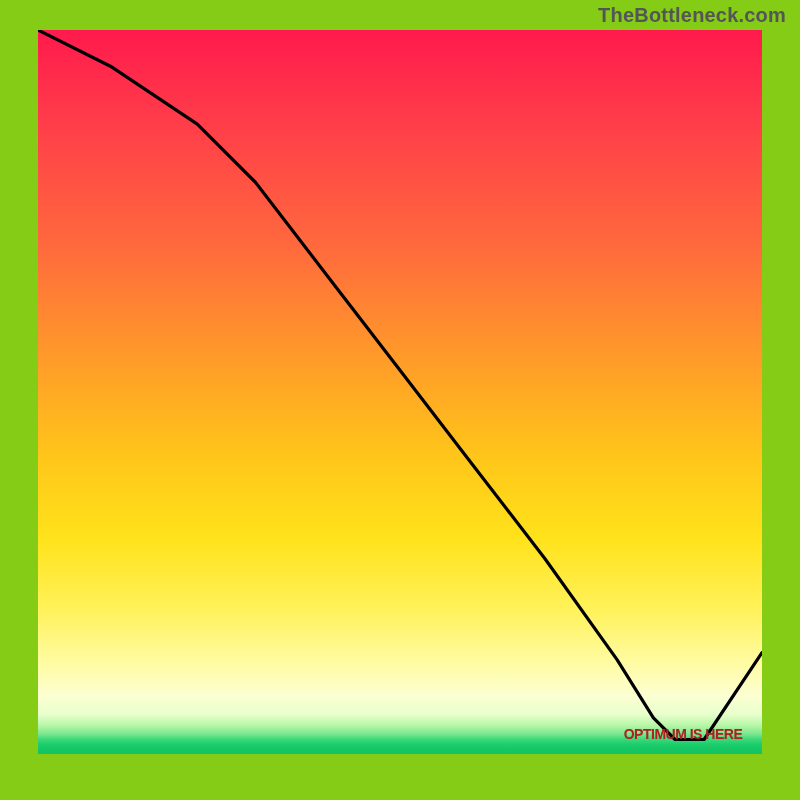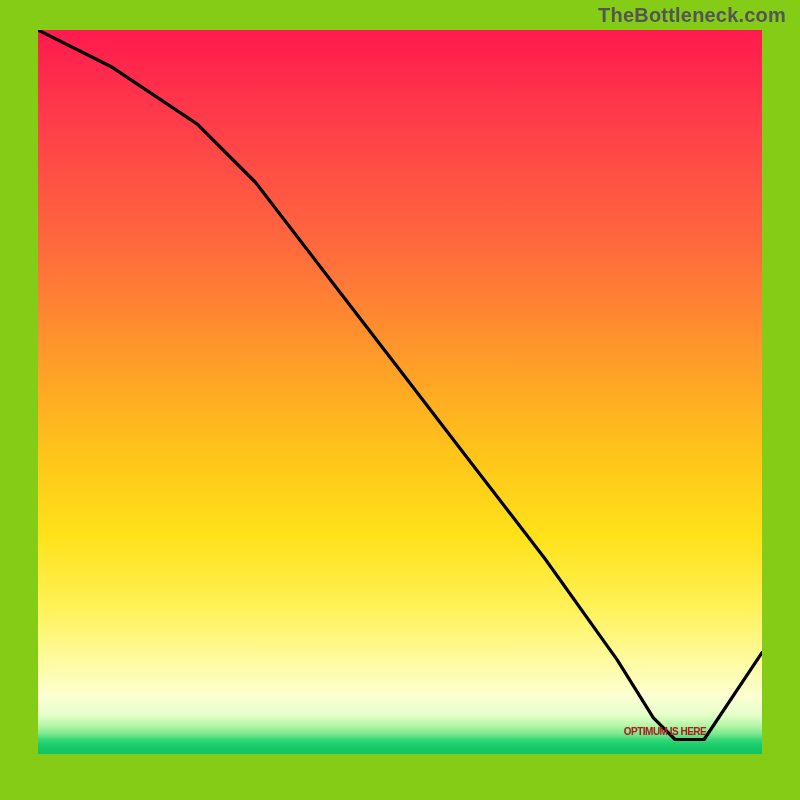--- a/index.html
+++ b/index.html
@@ -60,21 +60,21 @@
   }
   svg.curve {
     position: absolute;
     inset: 0;
     width: 100%;
     height: 100%;
   }
   .annotation {
     position: absolute;
     color: #b02020;
-    font-size: 10px;
+    font-size: 14px;
     font-weight: 700;
     letter-spacing: -0.5px;
     white-space: nowrap;
     text-shadow: 0 0 1px rgba(0,0,0,0.15);
   }
 </style>
 </head>
 <body>
 
 <div class="frame">

